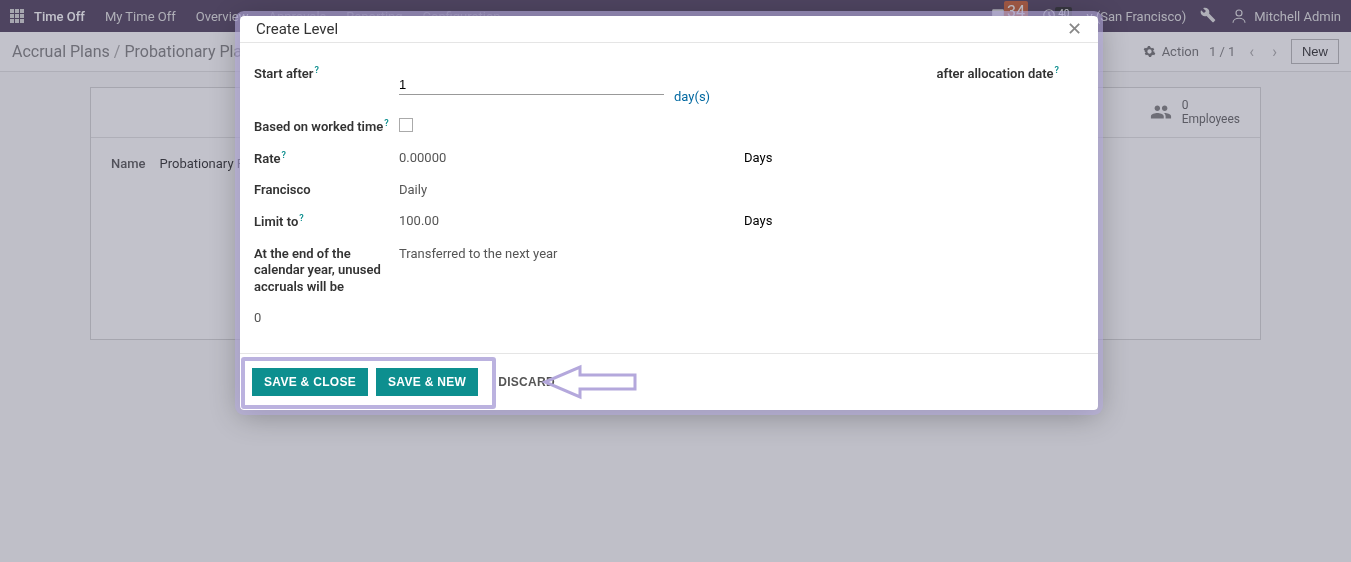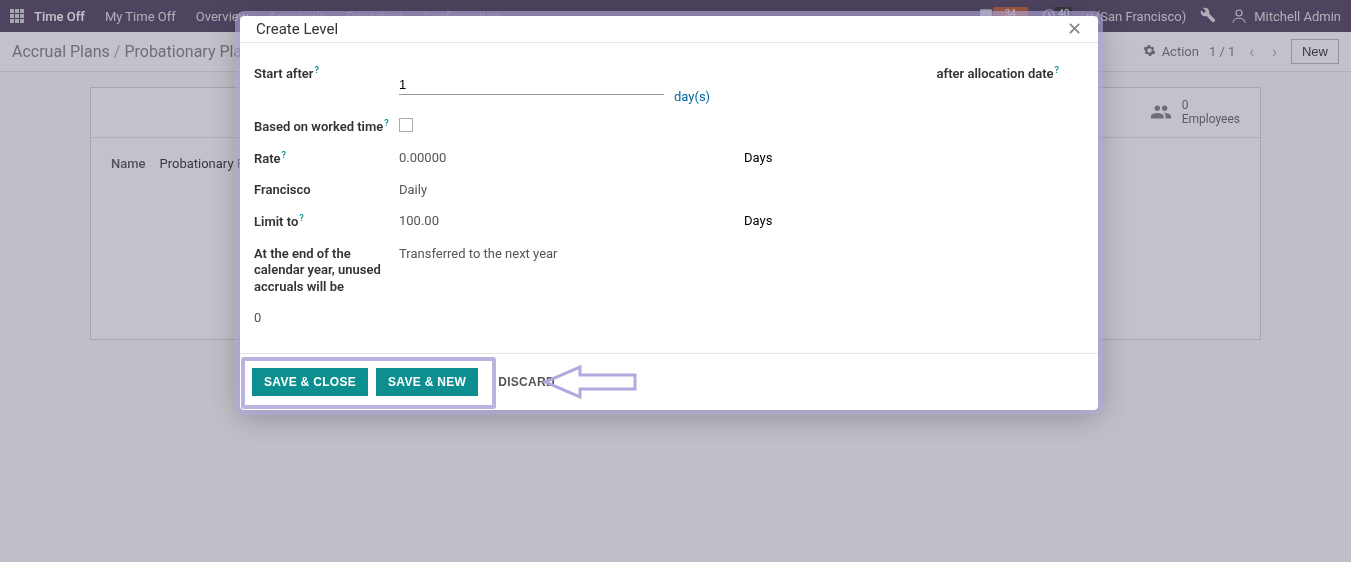--- a/index.html
+++ b/index.html
@@ -32,21 +32,21 @@
       gap: 1px;
       margin-right: 10px;
     }
     .apps-icon span {
       background: #ccc;
     }
     .app-name { font-weight: 500; margin-right: 20px; color: #fff; }
     .nav-item { margin-right: 20px; color: #ddd; cursor: pointer; }
     .nav-spacer { flex: 1; }
     .nav-right { display: flex; align-items: center; gap: 14px; color: #ddd; }
-    .badge-green { background: #c2410c; color: #fff; font-size: 10px; padding: 1px 12px; border-radius: 2px; position: relative; top: -5px; margin-left: -4px;}
+    .badge-green { background: #c2410c; color: #fff; font-size: 16px; padding: 1px 3px; border-radius: 2px; position: relative; top: -5px; margin-left: -4px;}
     .badge-blue { background: #000000; color: #fff; font-size: 10px; padding: 1px 3px; border-radius: 2px; position: relative; top: -5px; margin-left: -4px;}
     .nav-icon-small { width: 14px; height: 14px; }
     .company-name { color: #ddd; }
     .avatar-icon { width: 18px; height: 18px; display: inline-block; }
     
     
     .breadcrumb-bar {
       background: #fff;
       border-bottom: 1px solid #ddd;
       height: 40px;
@@ -264,21 +264,21 @@
     </span>
   </div>
 </div>
 
 <div class="breadcrumb-bar">
   <span class="crumb">Accrual Plans</span>
   <span class="sep">/</span>
   <span class="crumb">Probationary Plan</span>
   <div class="bc-spacer"></div>
   <div class="bc-actions">
-    <span style="display:flex;gap:6px;">
+    <span style="display:flex;align-items:center;gap:6px;">
       <svg class="gear-icon" viewBox="0 0 24 24" fill="#555">
           <path d="M12 8a4 4 0 1 0 0 8 4 4 0 0 0 0-8zm9 4c0 .6-.1 1.2-.2 1.8l2 1.6-2 3.5-2.4-1a8 8 0 0 1-3 1.8l-.4 2.6h-4l-.4-2.6a8 8 0 0 1-3-1.8l-2.4 1-2-3.5 2-1.6A8 8 0 0 1 3 12c0-.6.1-1.2.2-1.8l-2-1.6 2-3.5 2.4 1a8 8 0 0 1 3-1.8L9 1.7h4l.4 2.6a8 8 0 0 1 3 1.8l2.4-1 2 3.5-2 1.6c.1.6.2 1.2.2 1.8z"></path>
         </svg>
       <span class="action-text">Action</span>
     </span>
     <span class="pager">1 / 1</span>
     <span class="pager-arrow">‹</span>
     <span class="pager-arrow">›</span>
     <button class="btn-new">New</button>
   </div>

